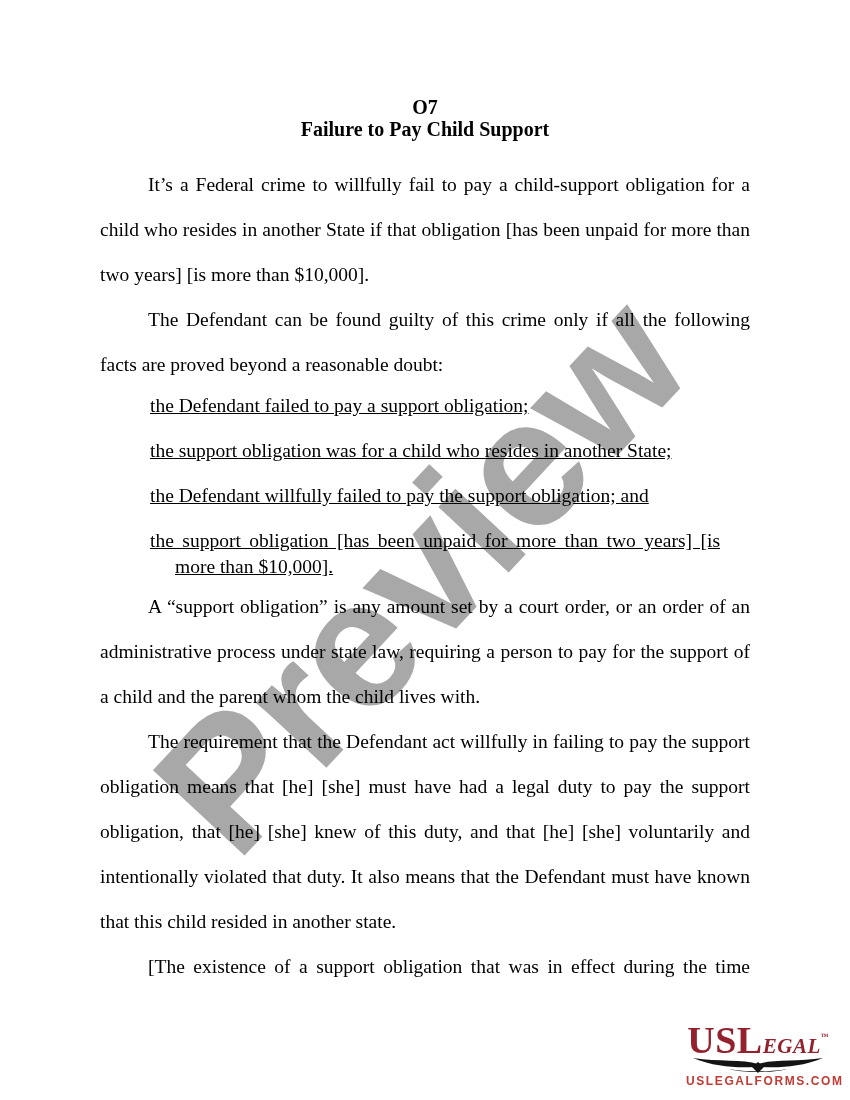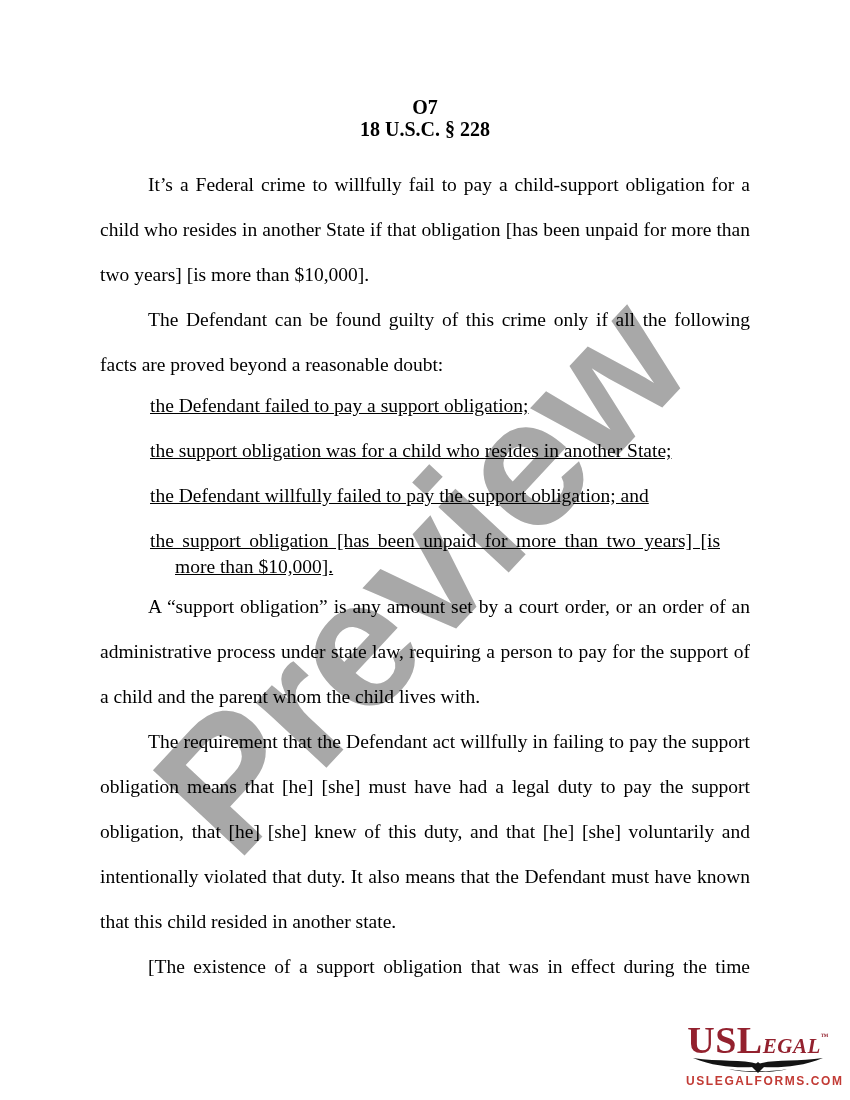--- a/index.html
+++ b/index.html
@@ -89,21 +89,21 @@
 <body>
 
 <div class="page">
 
   <div class="watermark" style="color: rgb(168, 168, 168);">Preview</div>
 
   <div class="content">
 
     <div class="doc-title">
       <div>O7</div>
-      <div>18 U.S.C. § 228</div>
+      <div>Failure to Pay Child Support</div>
     </div>
 
     <p class="para first">It’s a Federal crime to willfully fail to pay a child-support obligation for a child who resides in another State if that obligation [has been unpaid for more than two years] [is more than $10,000].</p>
 
     <p class="para">The Defendant can be found guilty of this crime only if all the following facts are proved beyond a reasonable doubt:</p>
 
     <div class="jury-list">
       <div class="jury-item">the Defendant failed to pay a support obligation;</div>
       <div class="jury-item">the support obligation was for a child who resides in another State;</div>
       <div class="jury-item">the Defendant willfully failed to pay the support obligation; and</div>

